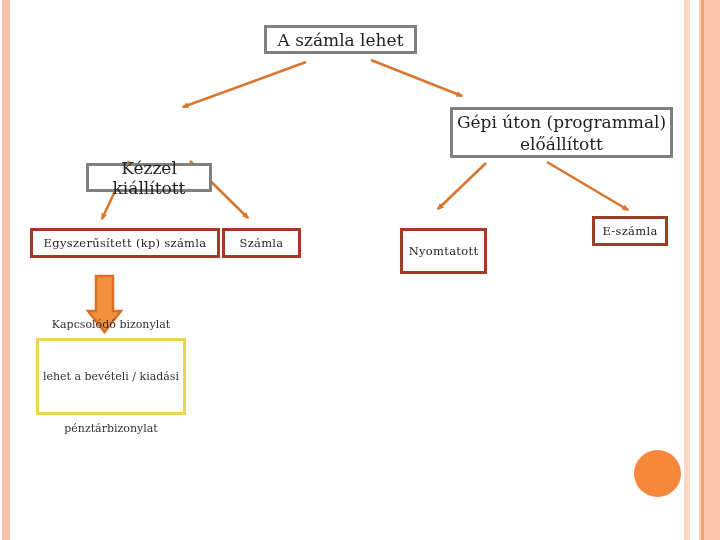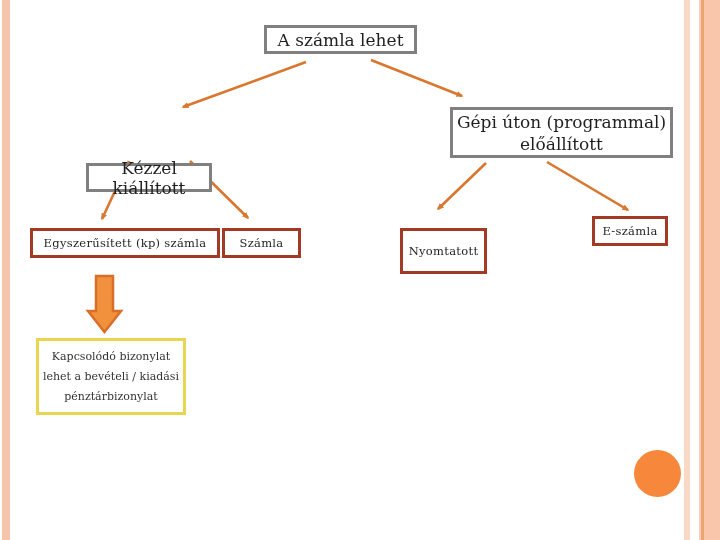--- a/index.html
+++ b/index.html
@@ -38,20 +38,21 @@
   .leaf { font-size: 11.5px; letter-spacing: 0.3px; }
   #leaf-simplified { left: 30px;  top: 228px; width: 190px; height: 30px; }
   #leaf-szamla     { left: 222px; top: 228px; width: 79px;  height: 30px; align-items: center; }
   #leaf-printed    { left: 400px; top: 228px; width: 87px;  height: 46px; }
   #leaf-einvoice   { left: 592px; top: 216px; width: 76px;  height: 30px; }
 
   #note-box {
     left: 36px; top: 338px; width: 150px; height: 77px;
     font-size: 11px; line-height: 20px; color: #333333;
     justify-content: center;
+    gap: 32px;
   }
 
   #decorative-circle {
     position: absolute; left: 634px; top: 450px;
     width: 47px; height: 47px; border-radius: 50%;
     background: #f6873b;
   }
 
   #connector-layer {
     position: absolute; left: 0; top: 0;

